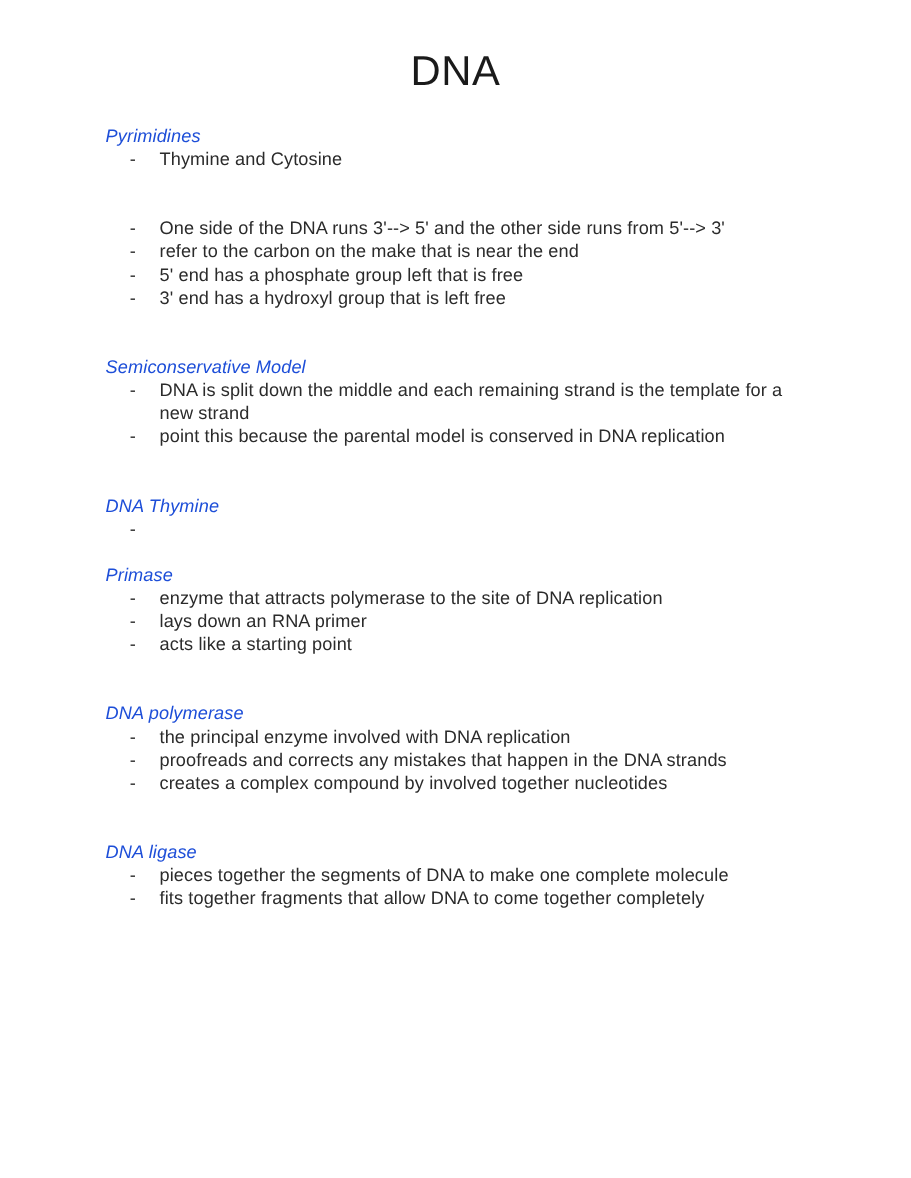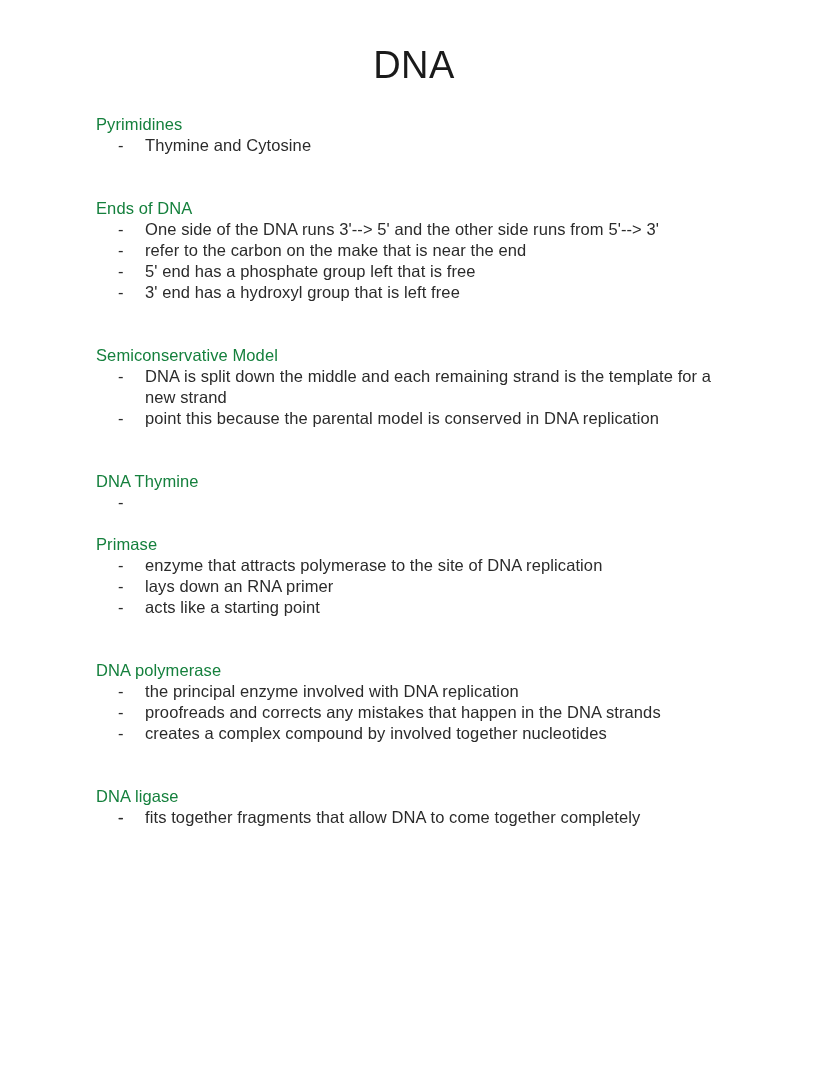--- a/index.html
+++ b/index.html
@@ -47,23 +47,24 @@
     margin-bottom: 42px;
   }
   .section:last-child {
     margin-bottom: 0;
   }
 
   .section-heading {
     font-size: 16.5px;
     font-weight: 400;
     line-height: 21px;
-    color: #15803d;
+    color: #1d4ed8;
     margin: 0 0 0 0;
     letter-spacing: 0.1px;
+    font-style: italic;
   }
 
   .bullet-list {
     list-style: none;
     margin: 0;
     padding: 0;
   }
 
   .bullet-item {
     position: relative;
@@ -92,21 +93,20 @@
   <h1 class="doc-title">DNA</h1>
 
   <div class="content">
       <div class="section">
         <div class="section-heading">Pyrimidines</div>
         <ul class="bullet-list">
           <li class="bullet-item"><span class="dash">-</span><span class="bullet-text">Thymine and Cytosine</span></li>
         </ul>
       </div>
       <div class="section">
-        <div class="section-heading">Ends of DNA</div>
         <ul class="bullet-list">
           <li class="bullet-item"><span class="dash">-</span><span class="bullet-text">One side of the DNA runs 3'--&gt; 5' and the other side runs from 5'--&gt; 3'</span></li>
           <li class="bullet-item"><span class="dash">-</span><span class="bullet-text">refer to the carbon on the make that is near the end</span></li>
           <li class="bullet-item"><span class="dash">-</span><span class="bullet-text">5' end has a phosphate group left that is free</span></li>
           <li class="bullet-item"><span class="dash">-</span><span class="bullet-text">3' end has a hydroxyl group that is left free</span></li>
         </ul>
       </div>
       <div class="section">
         <div class="section-heading">Semiconservative Model</div>
         <ul class="bullet-list">
@@ -132,19 +132,19 @@
         <div class="section-heading">DNA polymerase</div>
         <ul class="bullet-list">
           <li class="bullet-item"><span class="dash">-</span><span class="bullet-text">the principal enzyme involved with DNA replication</span></li>
           <li class="bullet-item"><span class="dash">-</span><span class="bullet-text">proofreads and corrects any mistakes that happen in the DNA strands</span></li>
           <li class="bullet-item"><span class="dash">-</span><span class="bullet-text">creates a complex compound by involved together nucleotides</span></li>
         </ul>
       </div>
       <div class="section">
         <div class="section-heading">DNA ligase</div>
         <ul class="bullet-list">
-          <li class="bullet-item"><span class="dash">-</span></li>
+          <li class="bullet-item"><span class="dash">-</span><span class="bullet-text">pieces together the segments of DNA to make one complete molecule</span></li>
           <li class="bullet-item"><span class="dash">-</span><span class="bullet-text">fits together fragments that allow DNA to come together completely</span></li>
         </ul>
       </div>
     </div>
 
 </div>
 
 </body></html>

